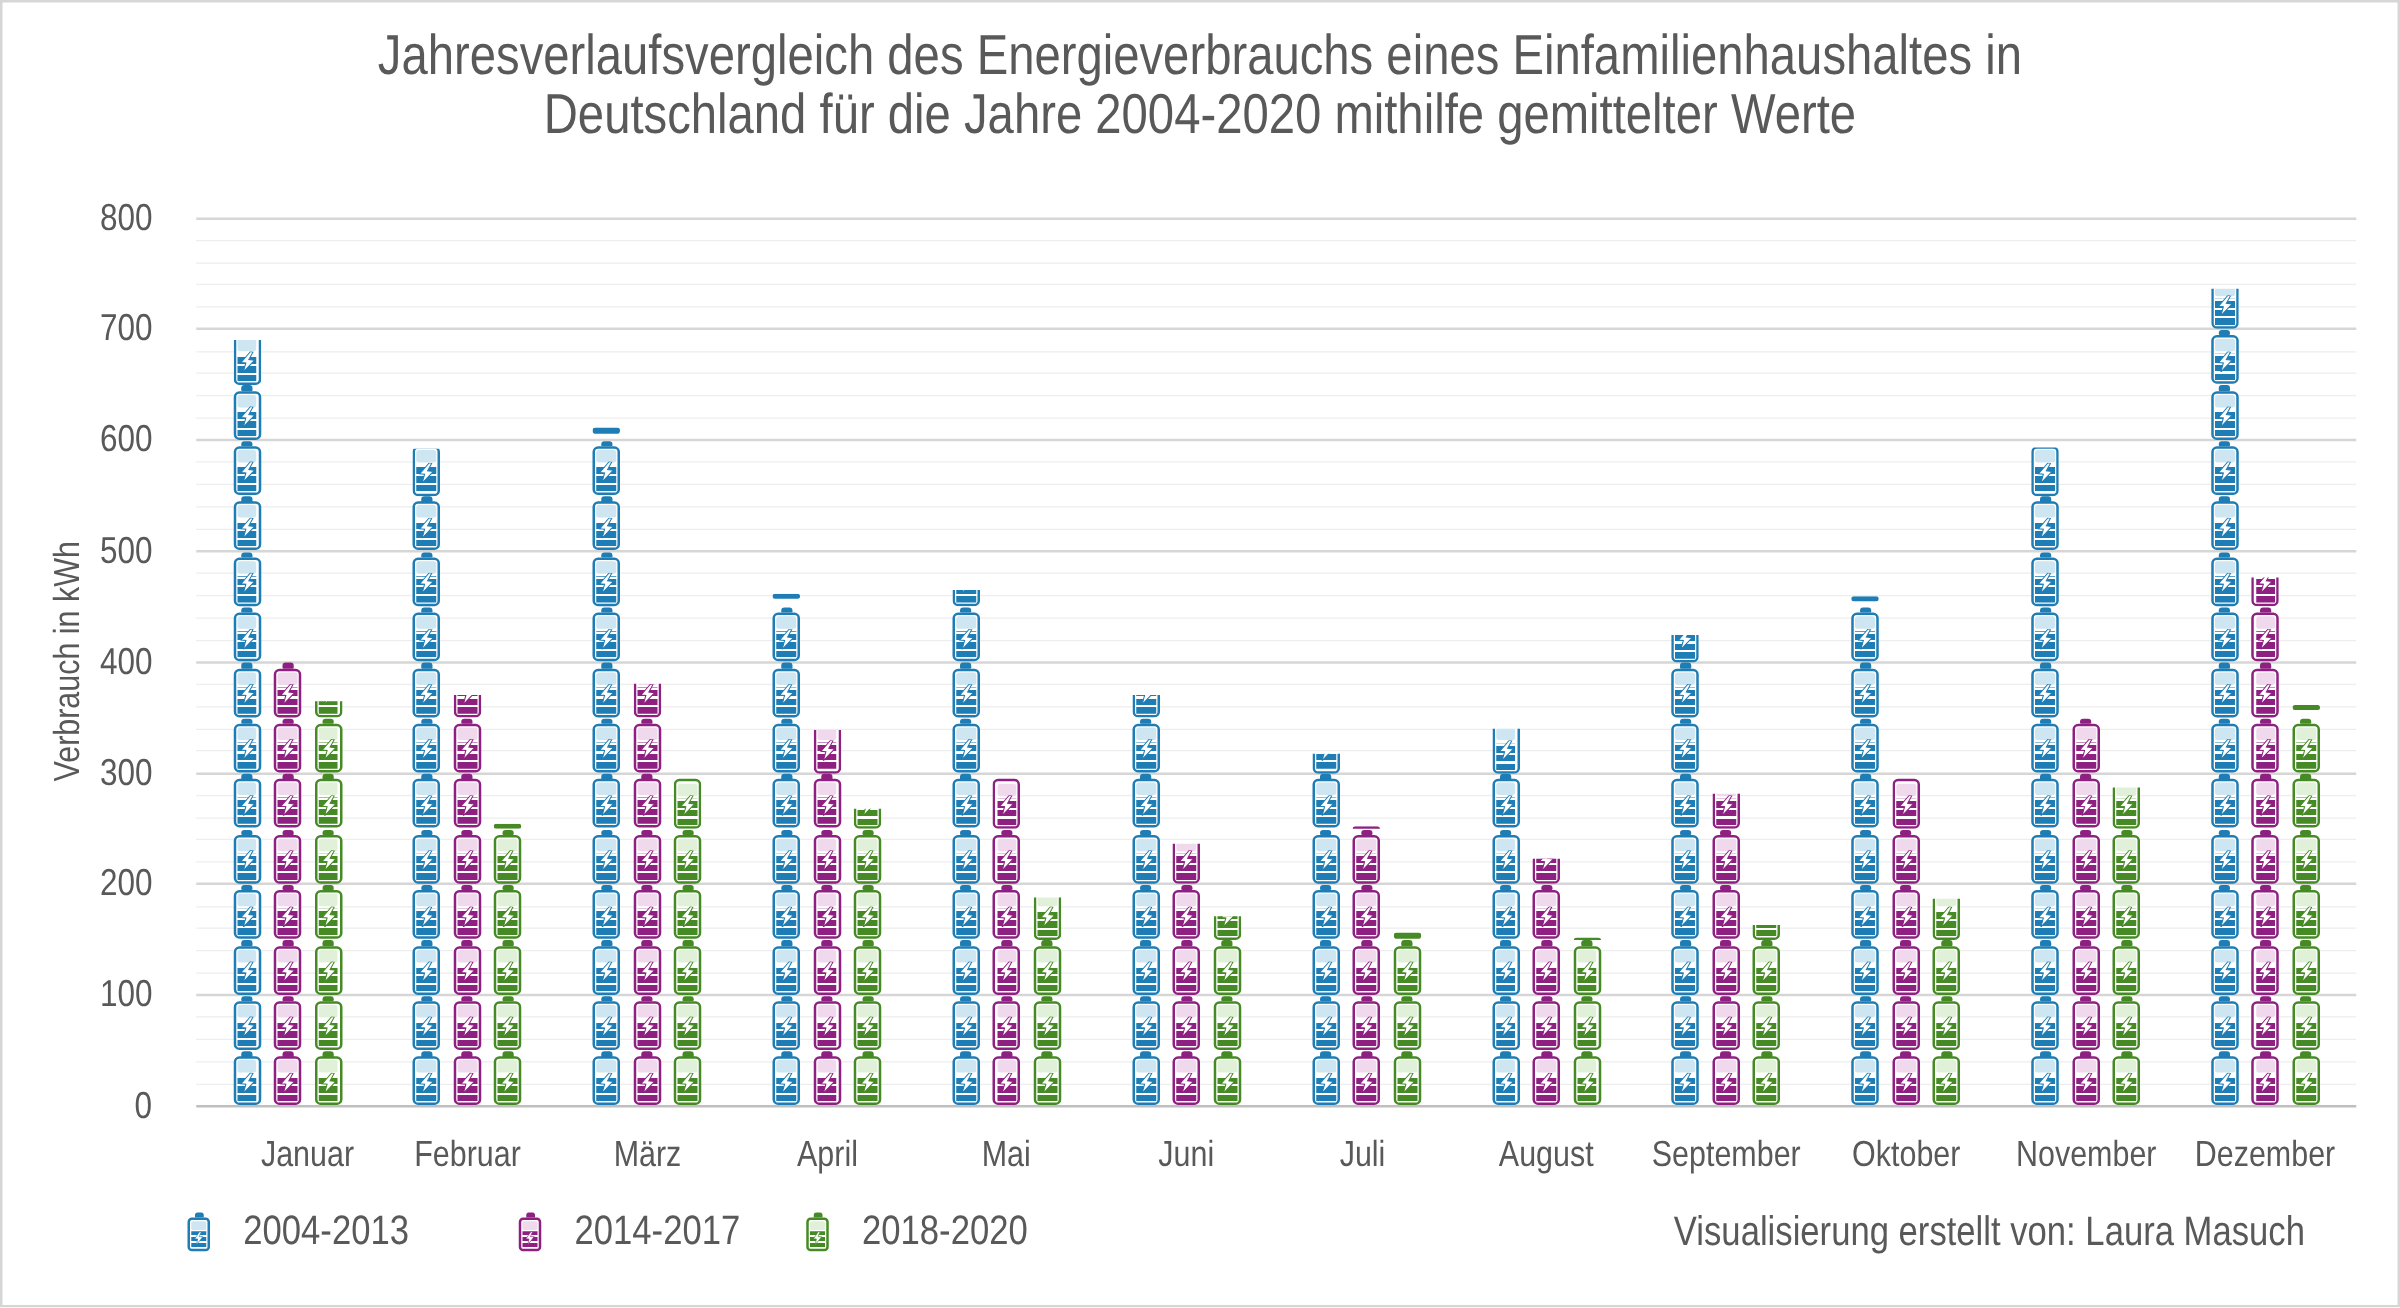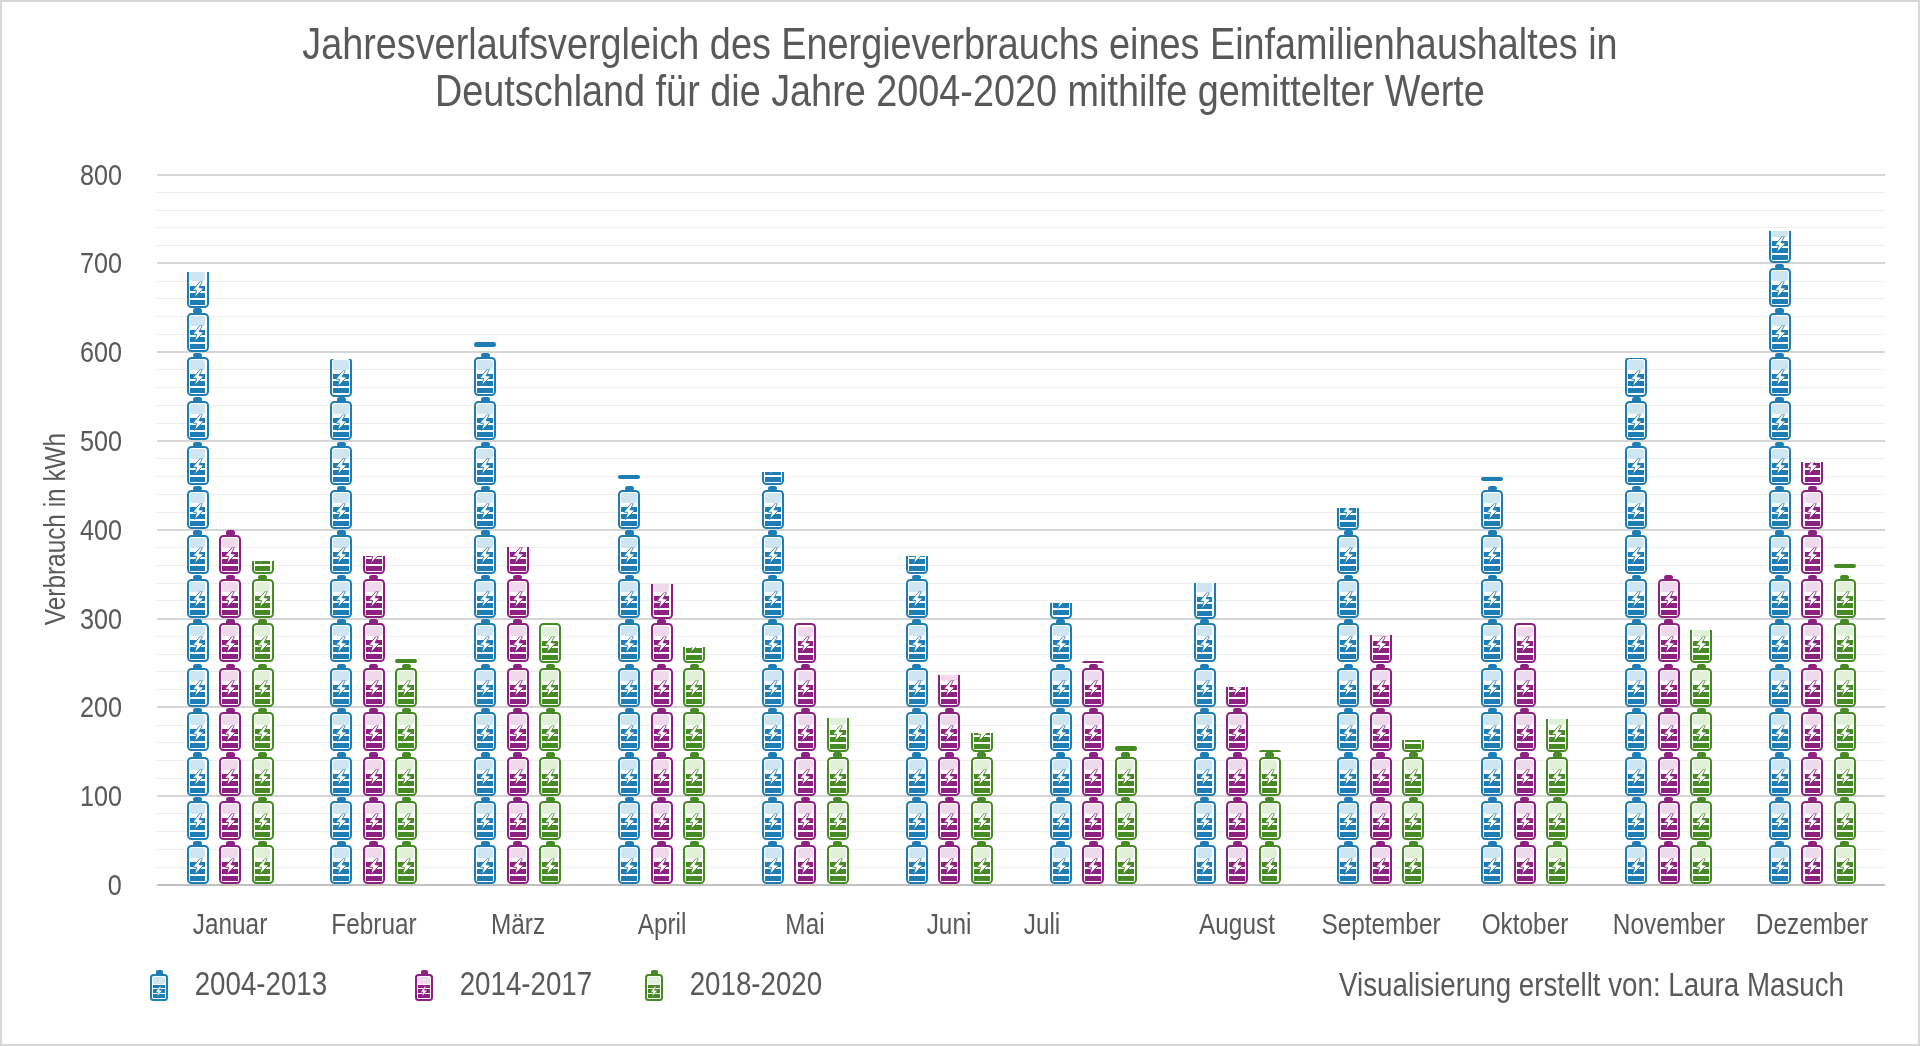--- a/index.html
+++ b/index.html
@@ -101,27 +101,27 @@
       <div class="axis-line" style="top: 884px;"></div>
       <div class="y-tick" style="top: 870px;"><span class="condensed">0</span></div>
       <div class="y-tick" style="top: 781.2px;"><span class="condensed">100</span></div>
       <div class="y-tick" style="top: 692.4px;"><span class="condensed">200</span></div>
       <div class="y-tick" style="top: 603.6px;"><span class="condensed">300</span></div>
       <div class="y-tick" style="top: 514.8px;"><span class="condensed">400</span></div>
       <div class="y-tick" style="top: 426px;"><span class="condensed">500</span></div>
       <div class="y-tick" style="top: 337.2px;"><span class="condensed">600</span></div>
       <div class="y-tick" style="top: 248.4px;"><span class="condensed">700</span></div>
       <div class="y-tick" style="top: 159.6px;"><span class="condensed">800</span></div>
-      <div class="month-label" style="left: 230px;"><span class="condensed">Januar</span></div>
+      <div class="month-label" style="left: 246px;"><span class="condensed">Januar</span></div>
       <div class="month-label" style="left: 373.86px;"><span class="condensed">Februar</span></div>
       <div class="month-label" style="left: 517.72px;"><span class="condensed">März</span></div>
       <div class="month-label" style="left: 661.58px;"><span class="condensed">April</span></div>
       <div class="month-label" style="left: 805.44px;"><span class="condensed">Mai</span></div>
       <div class="month-label" style="left: 949.3px;"><span class="condensed">Juni</span></div>
-      <div class="month-label" style="left: 1042px;"><span class="condensed">Juli</span></div>
+      <div class="month-label" style="left: 1090px;"><span class="condensed">Juli</span></div>
       <div class="month-label" style="left: 1237.02px;"><span class="condensed">August</span></div>
       <div class="month-label" style="left: 1380.88px;"><span class="condensed">September</span></div>
       <div class="month-label" style="left: 1524.74px;"><span class="condensed">Oktober</span></div>
       <div class="month-label" style="left: 1668.6px;"><span class="condensed">November</span></div>
       <div class="month-label" style="left: 1812.46px;"><span class="condensed">Dezember</span></div>
       <div class="bar" style="left: 186.5px; top: 0px;">
         <div class="battery" style="height: 44.4px; top: 840.6px;">
           <div class="batt-cap" style="background: rgb(30, 125, 180);"></div>
           <div class="batt-body" style="border: 2.6px solid rgb(30, 125, 180);">
             <div class="batt-band" style="background: rgb(205, 230, 242);"></div>

